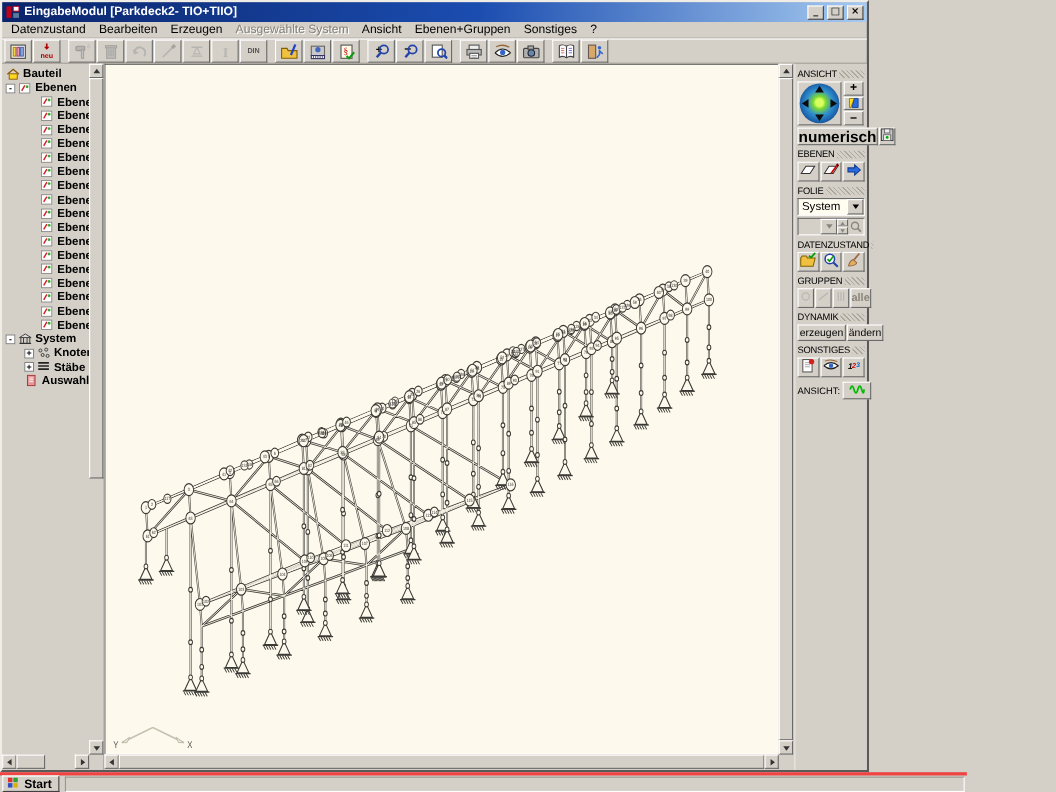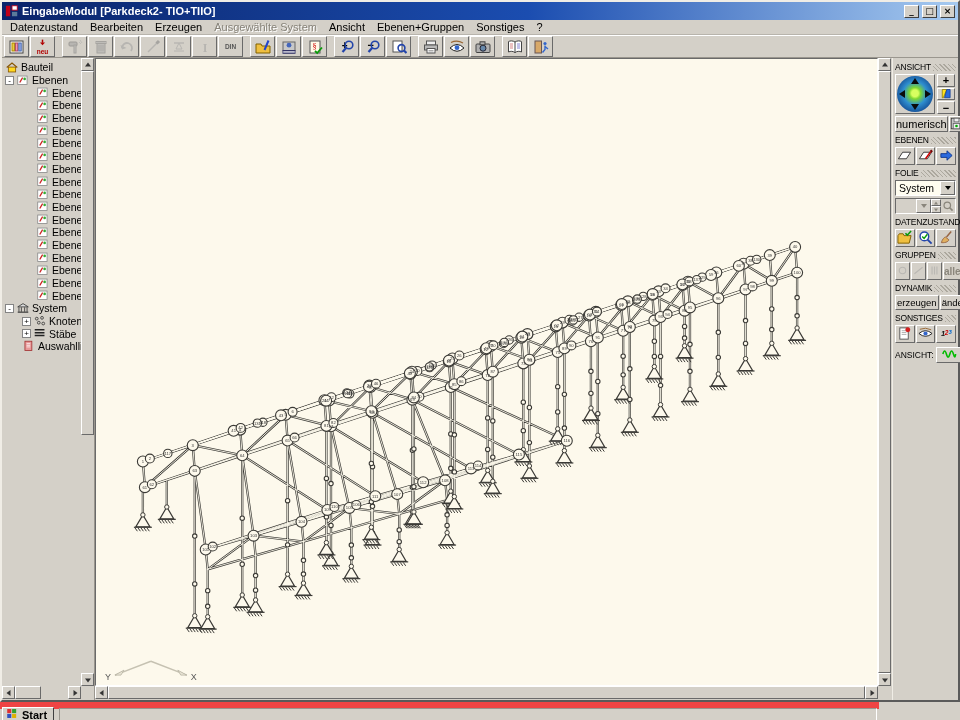--- a/index.html
+++ b/index.html
@@ -1,18 +1,18 @@
 <!DOCTYPE html>
 <html><head>
 <meta charset="utf-8">
 <style>
   html,body{margin:0;padding:0;width:960px;height:720px;overflow:hidden;
     font-family:"Liberation Sans",sans-serif;background:#d4d0c8;}
   *{box-sizing:border-box;}
-  .window{position:absolute;left:0;top:0;width:960px;height:702px;background:#d4d0c8;
+  .window{position:absolute;left:0;top:0;width:790px;height:702px;background:#d4d0c8;
     border:2px solid;border-color:#f0ede6 #5a5a5a #5a5a5a #f0ede6;}
   
   .titlebar{height:18px;display:flex;align-items:center;gap:3px;padding:0 3px;
     background:linear-gradient(90deg,#0a246a 0%,#1b4db0 55%,#a6caf0 100%);
     color:#fff;font-size:11px;font-weight:bold;}
   .titlebar .app-ico{width:14px;height:14px;flex:0 0 auto;}
   .titlebar .t{flex:1;white-space:nowrap;overflow:hidden;}
   .wbtn{width:15px;height:13px;background:#d4d0c8;border:1px solid;
     border-color:#fff #404040 #404040 #fff;font-size:9px;line-height:10px;text-align:center;
     color:#000;font-weight:bold;padding:0;font-family:"DejaVu Sans",sans-serif;}
@@ -32,21 +32,21 @@
   .tbtn .tlabel{font-size:6.5px;line-height:6px;font-weight:bold;color:#555;}
   .tbtn .tlabel.red{color:#b00000;}
   .tbtn svg{display:block;}
   
   .main{position:absolute;left:0;top:56px;right:0;bottom:0;display:flex;}
   
   .tree-panel{width:93px;position:relative;background:#d4d0c8;flex:0 0 auto;
     border-right:1px solid #9a968e;}
   .tree-view{position:absolute;left:0;top:0;right:13px;bottom:14px;overflow:hidden;padding-top:3px;}
   .trow{height:12.7px;display:flex;align-items:center;gap:2px;font-size:10.5px;
-    white-space:nowrap;overflow:hidden;color:#000;}
+    white-space:nowrap;overflow:hidden;color:#000;font-weight:bold;}
   .trow .exp{width:9px;height:9px;flex:0 0 auto;background:#fff;border:1px solid #848484;
     font-size:8px;line-height:7px;text-align:center;color:#000;}
   .trow .ticon{width:14px;height:13px;flex:0 0 auto;}
   .trow .ticon svg{display:block;}
   
   .sb{background:#d4d0c8;position:absolute;}
   .sb-btn{position:absolute;width:13px;height:13px;background:#d4d0c8;border:1px solid;
     border-color:#fff #6a6a6a #6a6a6a #fff;}
   .sb-btn::after{content:"";position:absolute;left:50%;top:50%;transform:translate(-50%,-50%);
     border:3px solid transparent;}
@@ -79,21 +79,21 @@
     border-color:#fff #6a6a6a #6a6a6a #fff;}
   .nc-ball{position:absolute;inset:1px;border-radius:50%;
     background:radial-gradient(circle at 50% 48%,#d8ff60 0 13%,#7ed832 22%,#2f8fd0 45%,#134a92 78%,#0a2a58 100%);}
   .nc-ar{position:absolute;width:0;height:0;border:4px solid transparent;}
   .nc-ar.up{left:50%;top:3px;transform:translateX(-50%);border-bottom:6px solid #0b0b0b;border-top:0;}
   .nc-ar.down{left:50%;bottom:3px;transform:translateX(-50%);border-top:6px solid #0b0b0b;border-bottom:0;}
   .nc-ar.lf{top:50%;left:3px;transform:translateY(-50%);border-right:6px solid #0b0b0b;border-left:0;}
   .nc-ar.rt{top:50%;right:3px;transform:translateY(-50%);border-left:6px solid #0b0b0b;border-right:0;}
   .rp-viewcol{display:flex;flex-direction:column;gap:1px;width:18px;}
   .rp-viewcol .rbtn{height:12.6px;font-weight:bold;font-size:11px;line-height:8px;}
-  .rbtn.num{font-size:11px;height:16px;flex:3;}
+  .rbtn.num{font-size:14px;height:16px;flex:3;font-weight:bold;}
   .rbtn.dsk{height:16px;flex:1;}
   .combo{display:flex;height:16px;border:1px solid;border-color:#6a6a6a #fff #fff #6a6a6a;
     background:#fffdf0;margin-bottom:2px;}
   .combo .val{flex:1;font-size:10.5px;padding:1px 0 0 3px;color:#000;overflow:hidden;}
   .combo .drop{width:15px;background:#d4d0c8;border:1px solid;border-color:#fff #6a6a6a #6a6a6a #fff;
     position:relative;}
   .combo .drop::after{content:"";position:absolute;left:50%;top:50%;transform:translate(-50%,-30%);
     border:3px solid transparent;border-top:4px solid #000;}
   .combo.disabled{background:#d4d0c8;}
   .combo.disabled .drop::after{border-top-color:#8a867c;}
@@ -103,21 +103,21 @@
     border:2.5px solid transparent;}
   .spin .su::after{border-bottom:3px solid #8a867c;margin-top:-1px;}
   .spin .sd::after{border-top:3px solid #8a867c;margin-top:1px;}
   .mag-dis{width:14px;display:flex;align-items:center;justify-content:center;}
   .grp .rbtn{font-size:9.5px;height:15px;padding:0 1px;}
   .dyn-row{display:flex;align-items:center;gap:2px;margin-top:4px;}
   .dyn-row .lab{white-space:nowrap;}
   .dyn-row .rbtn{height:16px;flex:0 0 26px;}
   
   .taskbar{position:absolute;left:0;bottom:0;width:879px;height:18px;background:#d4d0c8;
-    border-top:7px solid #ef4444;display:flex;align-items:center;padding:1px 2px;}
+    border-top:3px solid #ef4444;display:flex;align-items:center;padding:1px 2px;}
   .start-btn{height:15px;display:flex;align-items:center;gap:3px;background:#d4d0c8;
     border:1px solid;border-color:#fff #404040 #404040 #fff;font-size:11px;font-weight:bold;
     padding:0 6px 0 3px;}
   .task-strip{flex:1;height:14px;margin-left:5px;border:1px solid;
     border-color:#9a968e #fff #fff #9a968e;}
 </style>
 </head>
 <body>
 
 <div class="window">

